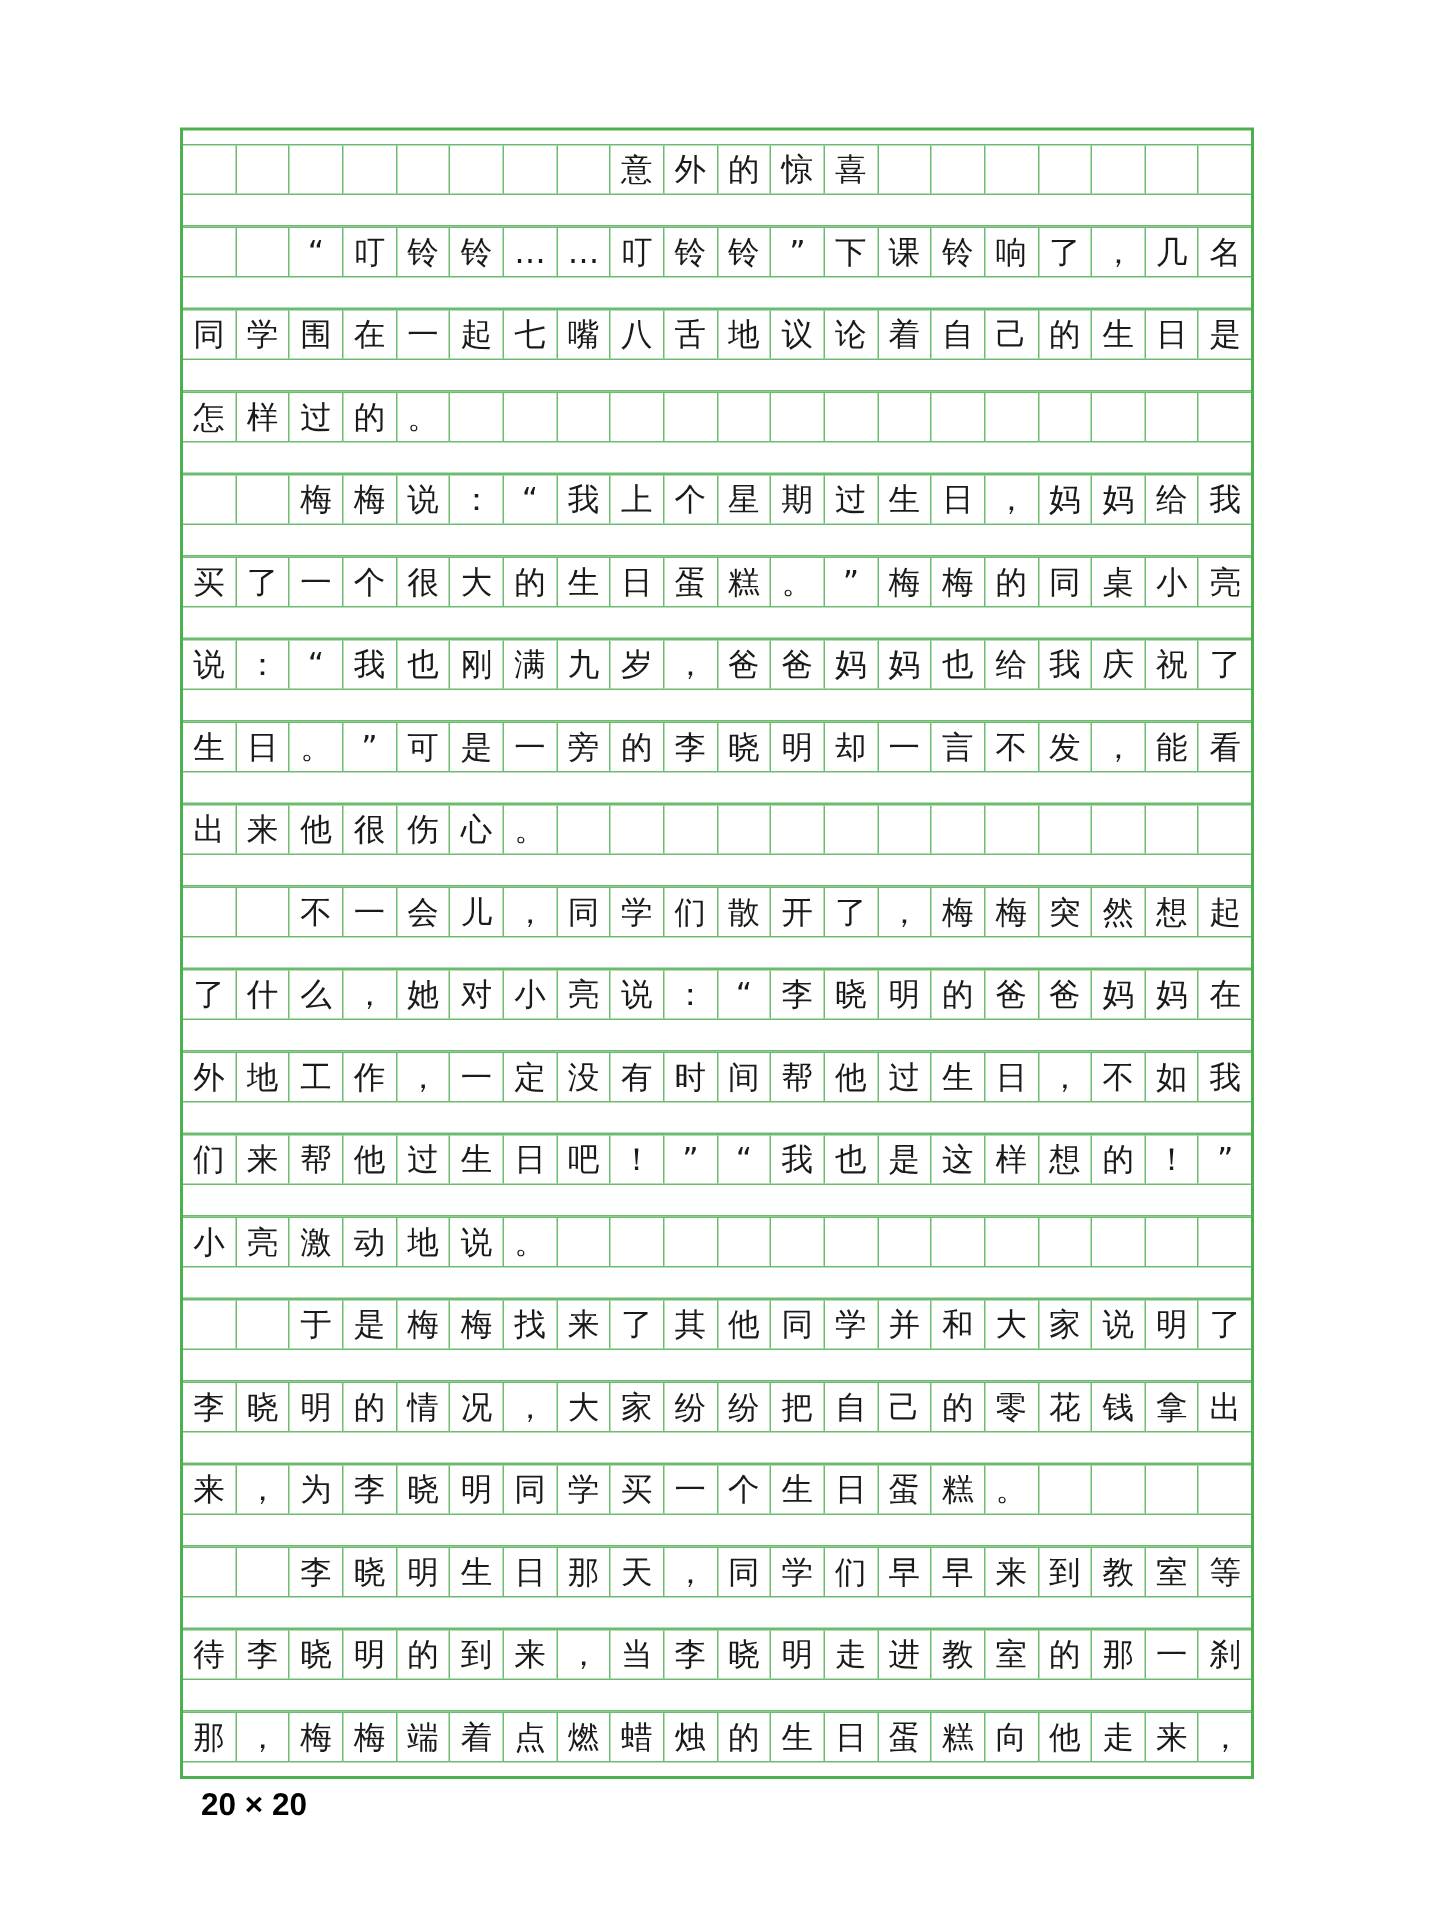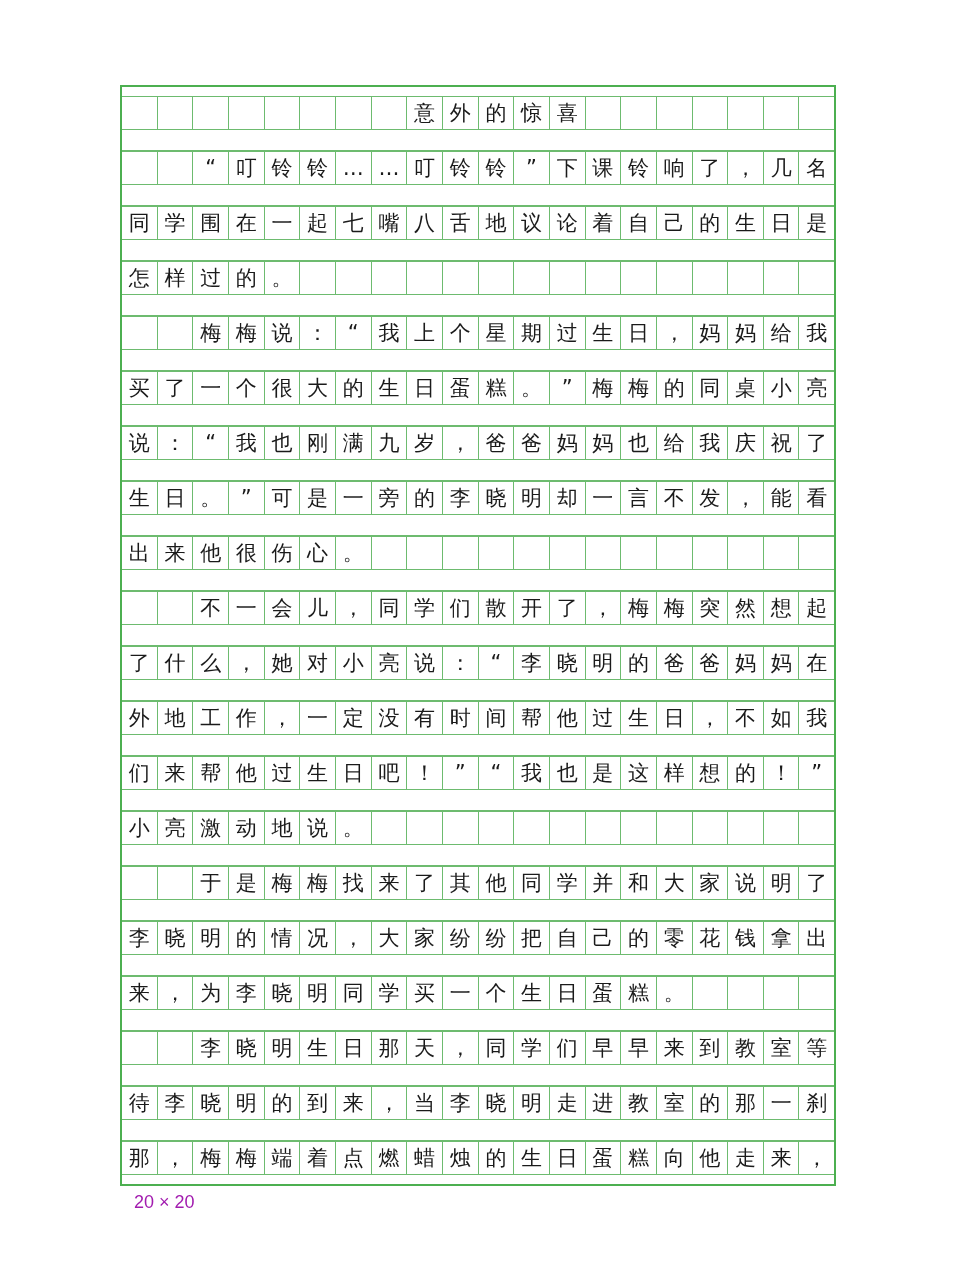--- a/index.html
+++ b/index.html
@@ -27,22 +27,23 @@
     font-size: 21px; color: #1a1a1a; line-height: 1;
   }
   .cell:last-child { border-right: none; }
   .spacer {
     position: absolute; left: 0; right: 0; top: 34px; height: 21px;
     border-bottom: 1px solid #6dbb6f; box-sizing: border-box;
   }
   .row:last-child .spacer { border-bottom: none; }
   .footer {
     position: absolute; left: 134px; top: 1192px;
-    font-size: 18px; color: #a21caf;
+    font-size: 21px; color: #000000;
     font-family: "Liberation Sans", sans-serif;
+    font-weight: bold;
   }
 </style>
 </head>
 <body>
 
 <div class="sheet">
   <div class="grid" id="grid">
       <div class="row">
         <div class="cells">
           <div class="cell"></div>

